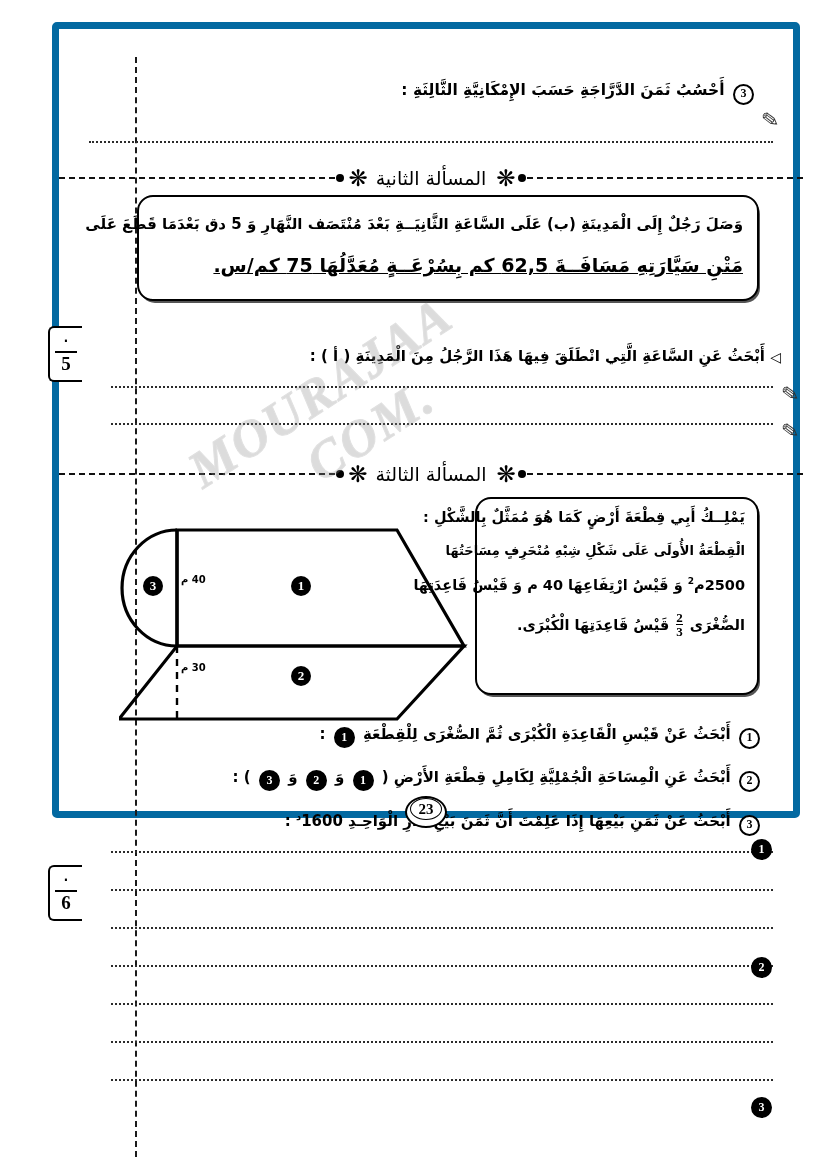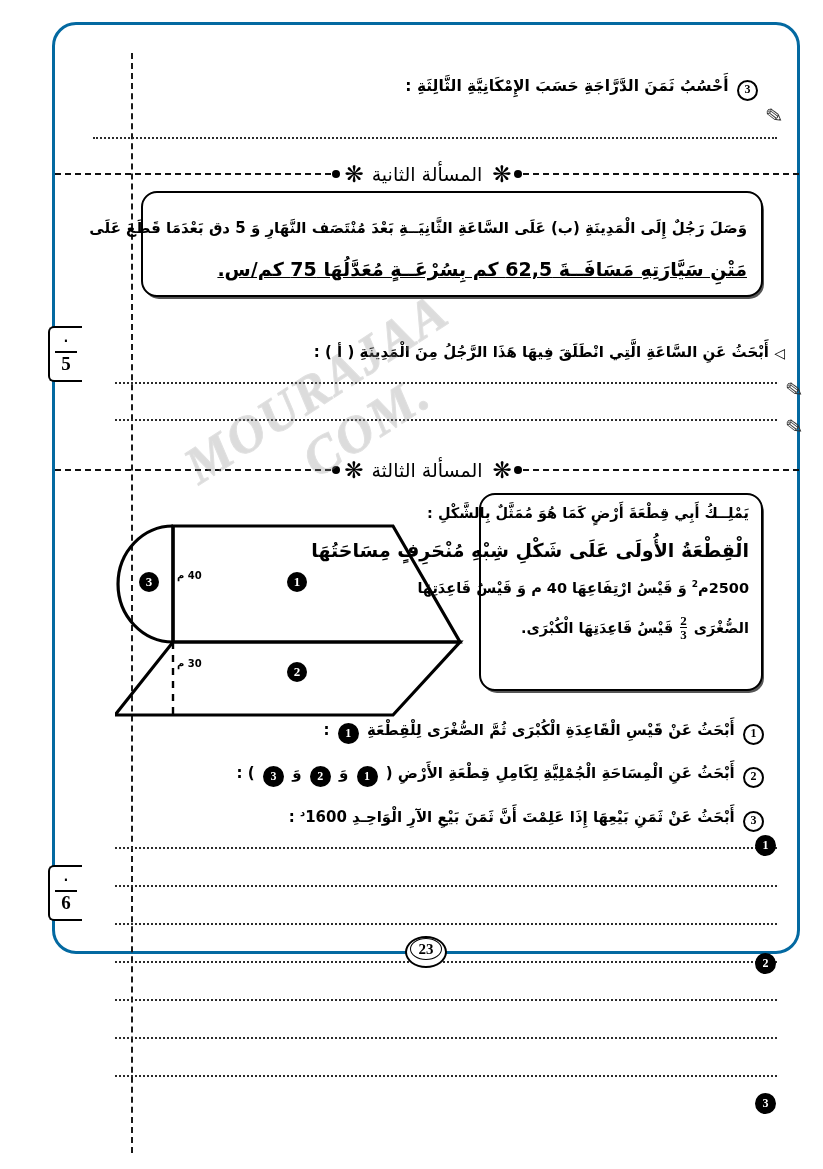--- a/index.html
+++ b/index.html
@@ -1,22 +1,22 @@
 <!DOCTYPE html>
 <html lang="ar" dir="rtl"><head>
 <meta charset="utf-8">
 <style>
   html,body{margin:0;padding:0;background:#ffffff;}
   body{width:823px;height:1169px;position:relative;overflow:hidden;
        font-family:"DejaVu Sans","Liberation Sans",sans-serif;color:#000;}
 
   
   .page-frame{
-    position:absolute;left:52px;top:22px;width:748px;height:932px;
-    border:3px solid #0369a1;border-radius:24px;box-sizing:border-box;
+    position:absolute;left:52px;top:22px;width:748px;height:796px;
+    border:7px solid #0369a1;border-radius:5px;box-sizing:border-box;
     background:#fff;
   }
   
   .page-frame:after{
     content:"";position:absolute;left:6px;top:6px;right:6px;bottom:6px;
     border-radius:28px;border:0px solid transparent;
   }
 
   
   .margin-rule{
@@ -147,21 +147,21 @@
   <div class="sec-head" style="top:132px;left:0;width:744px;">
     <div class="rule"></div>
     <div class="bigdot"></div>
     <div class="orn">❋</div>
     <div class="title ar">المسألة الثانية</div>
     <div class="orn">❋</div>
     <div class="bigdot"></div>
     <div class="rule"></div>
   </div>
 
-  <div class="stmt-box" style="top:166px;right:34px;width:622px;height:106px;padding:18px 14px 0;">
+  <div class="stmt-box" style="top:166px;right:34px;width:622px;height:106px;padding:10px 14px 0;">
     <div class="line" style="font-size:15px;margin-top:8px;">وَصَلَ رَجُلٌ إِلَى الْمَدِينَةِ (ب) عَلَى السَّاعَةِ الثَّانِيَــةِ بَعْدَ مُنْتَصَف النَّهَارِ وَ 5 دق بَعْدَمَا قَطَعَ عَلَى</div>
     <div class="line" style="font-size:19px;margin-top:21px;text-decoration:underline;">مَتْنِ سَيَّارَتِهِ مَسَافَــةَ 62,5 كم بِسُرْعَــةٍ مُعَدَّلُهَا 75 كم/س.</div>
   </div>
 
   <div class="q-line ar" style="top:318px;right:28px;font-size:15px;">
     <span>أَبْحَثُ عَنِ السَّاعَةِ الَّتِي انْطَلَقَ فِيهَا هَذَا الرَّجُلُ مِنَ الْمَدِينَةِ ( أ ) :</span>
   </div>
   <div style="position:absolute;top:320px;right:12px;font-size:14px;font-weight:bold;">◁</div>
 
   <div class="dotline" style="top:357px;right:20px;width:662px;"></div>
@@ -174,21 +174,21 @@
     <div class="bigdot"></div>
     <div class="orn">❋</div>
     <div class="title ar">المسألة الثالثة</div>
     <div class="orn">❋</div>
     <div class="bigdot"></div>
     <div class="rule"></div>
   </div>
 
   <div class="stmt-box" style="top:468px;right:34px;width:284px;height:198px;padding:4px 12px 0;">
     <div class="line" style="font-size:14.5px;margin-top:6px;">يَمْلِــكُ أَبِي قِطْعَةَ أَرْضٍ كَمَا هُوَ مُمَثَّلٌ بِالشَّكْلِ :</div>
-    <div class="line" style="font-size:19px;margin-top:18px;">الْقِطْعَةُ الأُولَى عَلَى شَكْلِ شِبْهِ مُنْحَرِفٍ مِسَاحَتُهَا</div>
+    <div class="line" style="font-size:13px;margin-top:18px;">الْقِطْعَةُ الأُولَى عَلَى شَكْلِ شِبْهِ مُنْحَرِفٍ مِسَاحَتُهَا</div>
     <div class="line" style="font-size:14.5px;margin-top:18px;">
       <span>2500</span><span>م</span><sup style="font-size:9px">2</sup>
       <span>وَ قَيْسُ ارْتِفَاعِهَا <span>40</span> م وَ قَيْسُ قَاعِدَتِهَا</span>
     </div>
     <div class="line" style="font-size:14.5px;margin-top:18px;">
       <span>الصُّغْرَى</span>
       <span class="frac">
         <span class="numr">2</span>
         <span class="den">3</span>
       </span>

